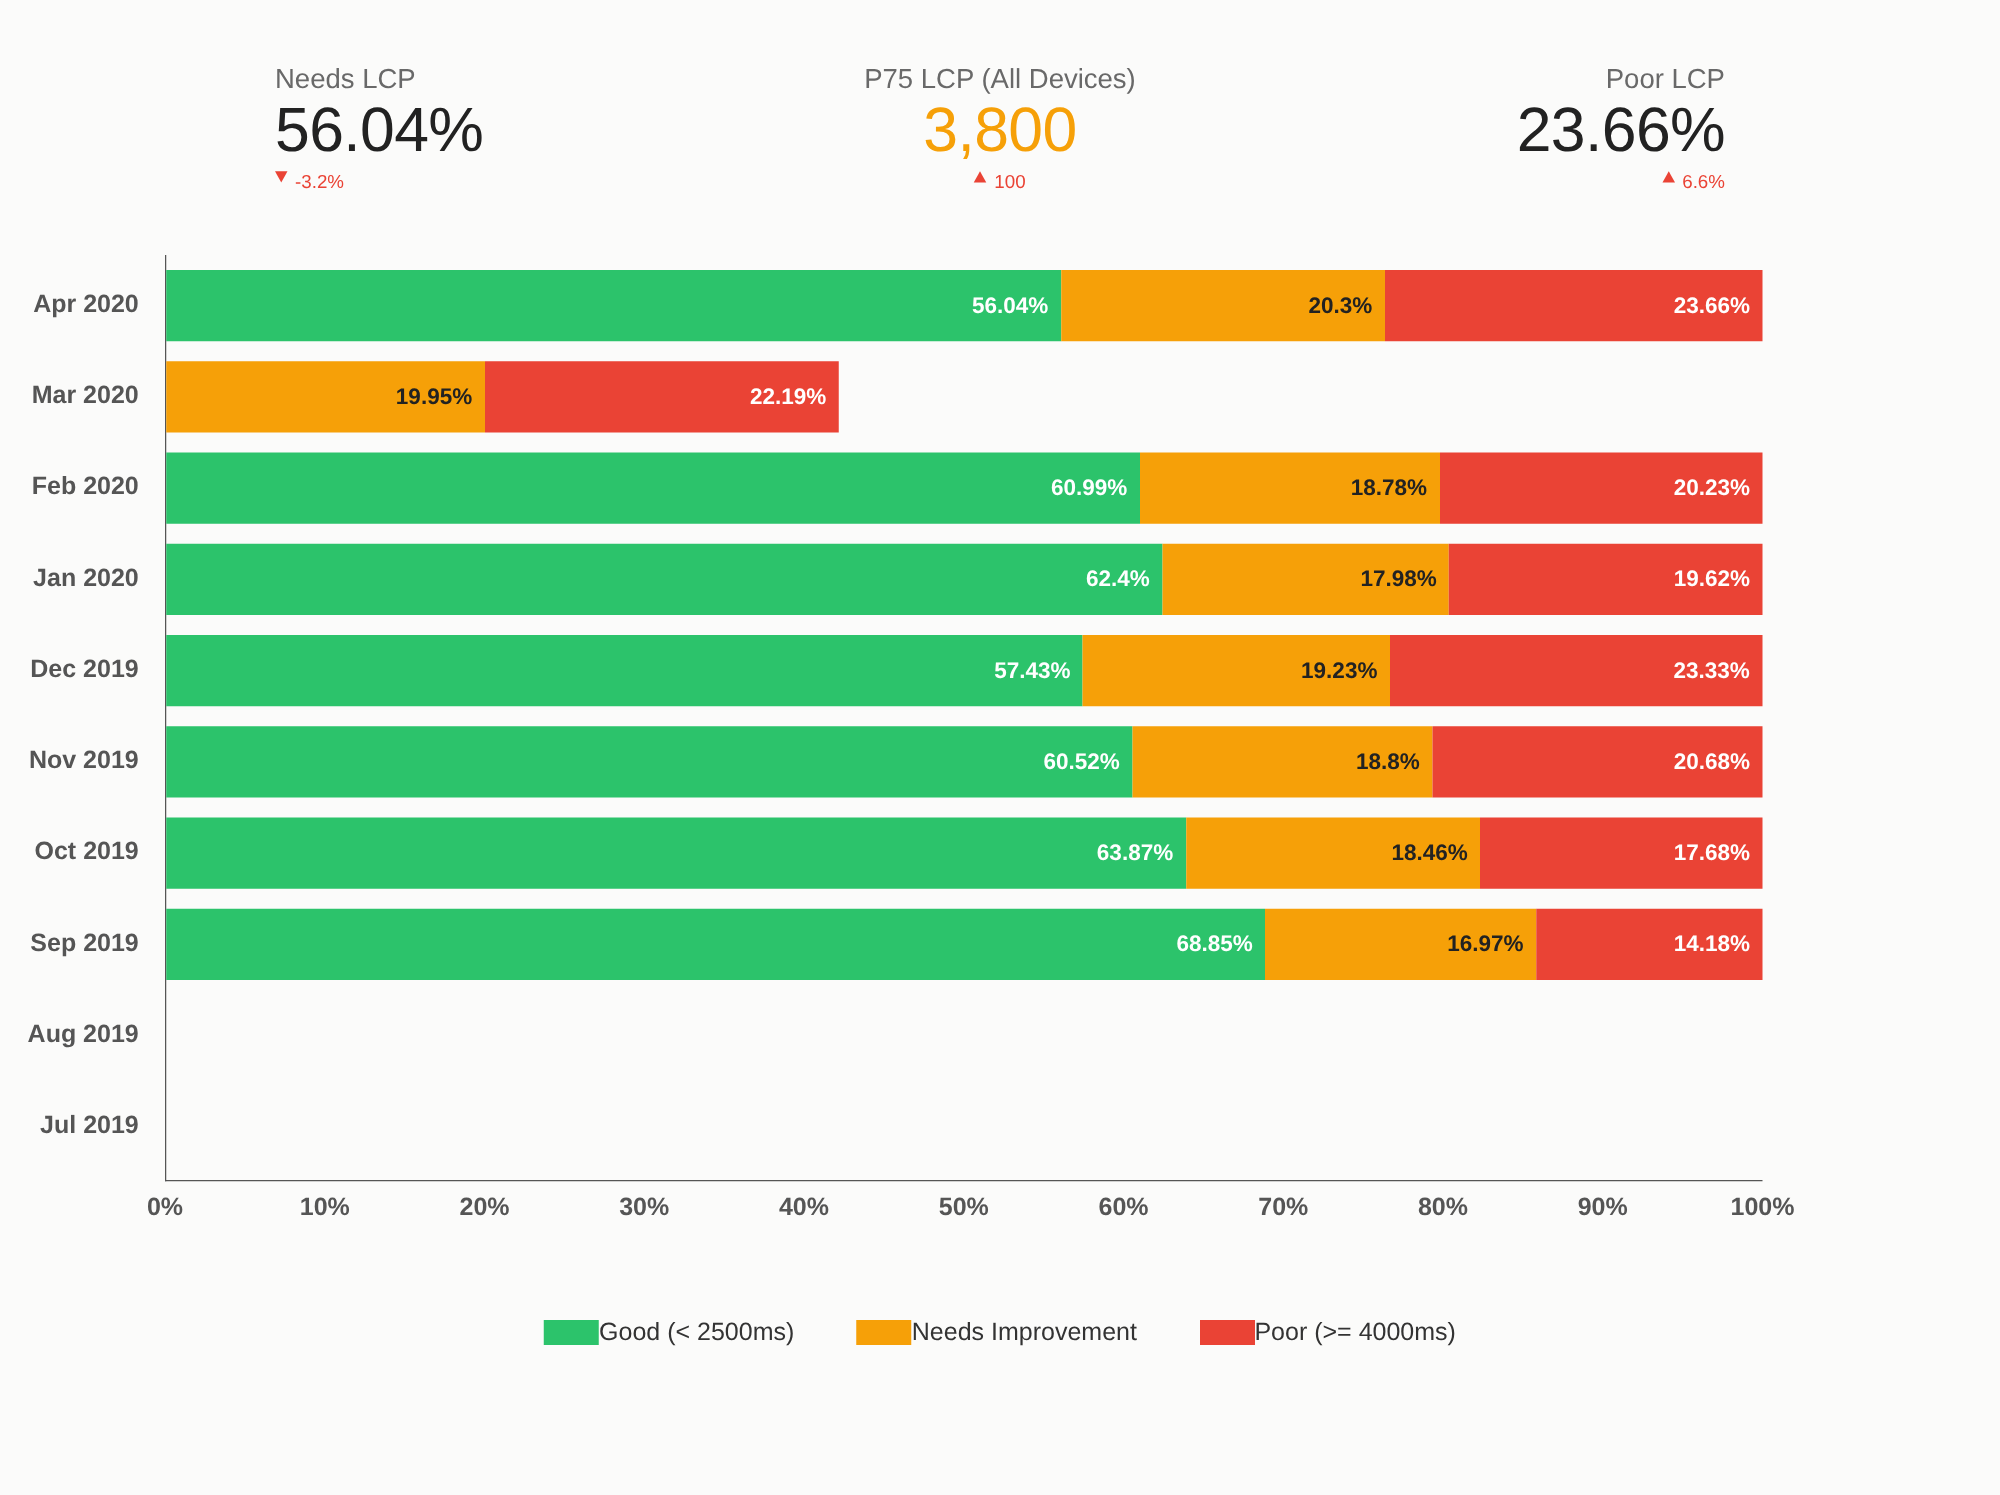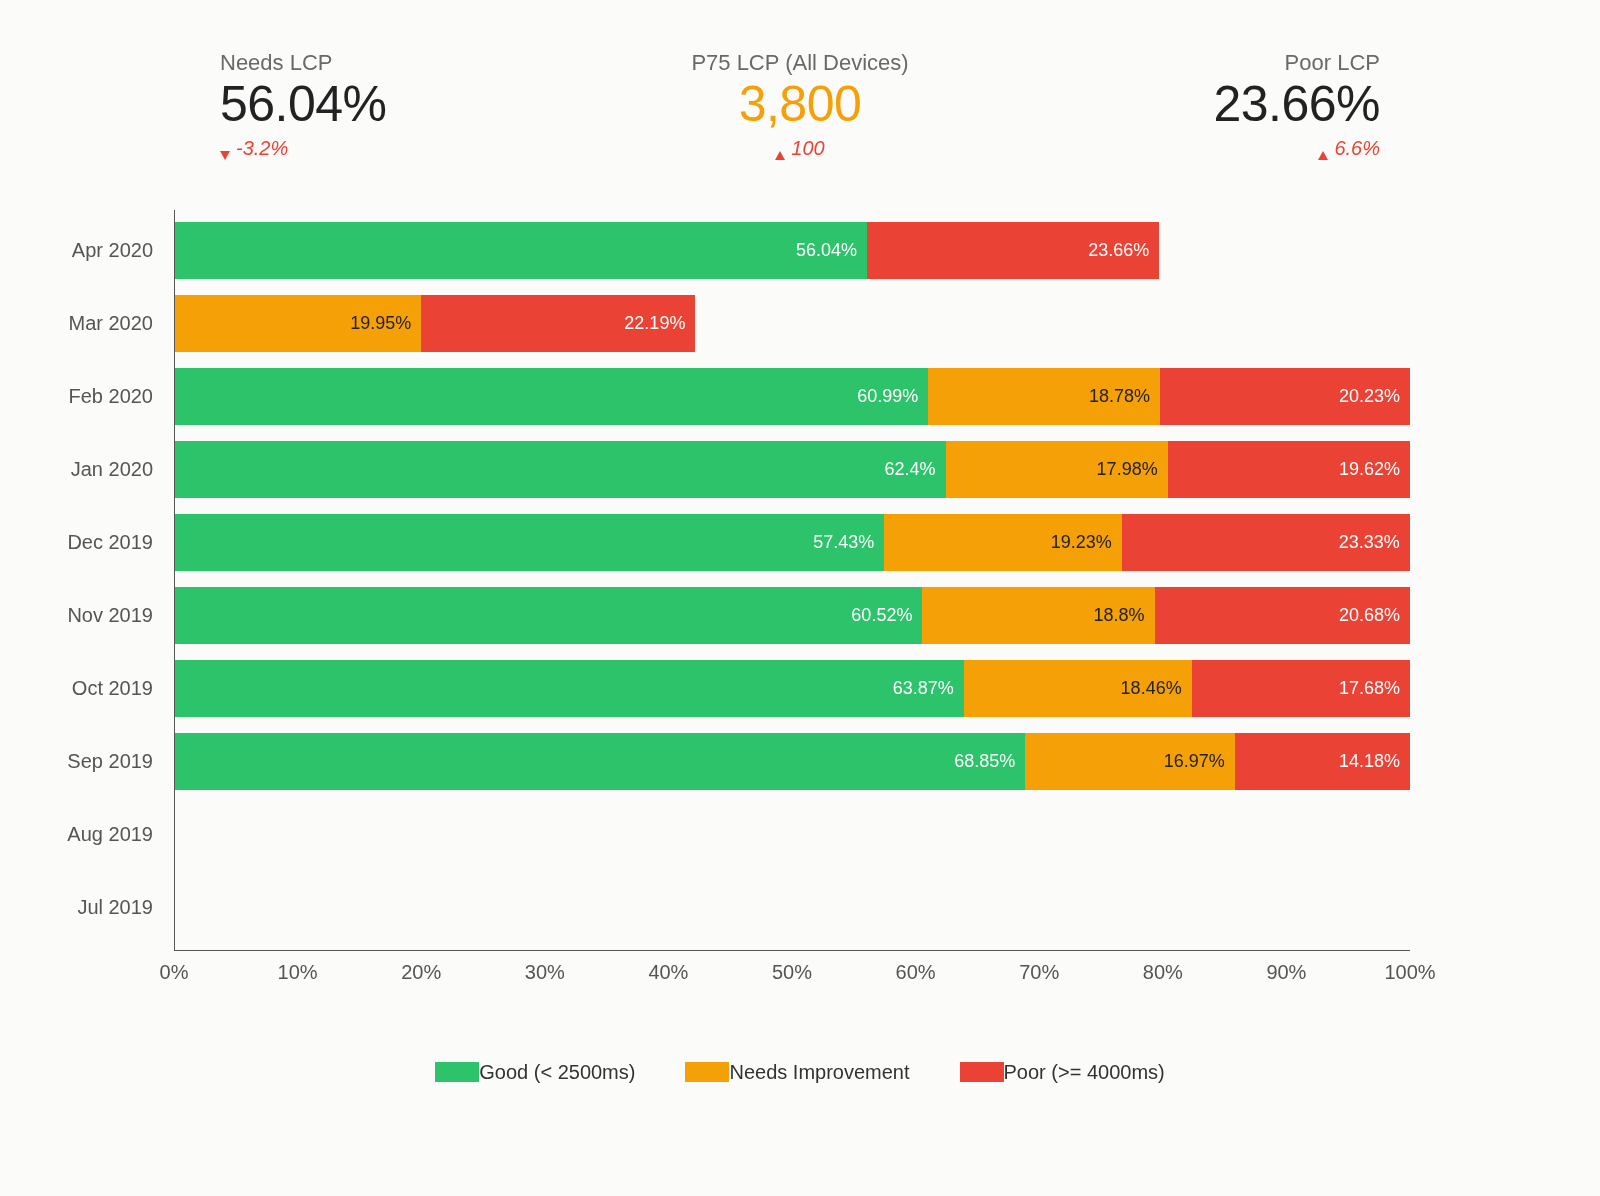--- a/index.html
+++ b/index.html
@@ -33,30 +33,31 @@
     padding: 0 160px 0 160px;
     margin-bottom: 50px;
   }
   .card { display: flex; flex-direction: column; }
   .card.left   { align-items: flex-start; text-align: left; }
   .card.center { align-items: center;     text-align: center; }
   .card.right  { align-items: flex-end;   text-align: right; }
   .card .label { font-size: 22px; color: var(--muted); font-weight: 400; margin-bottom: 2px;}
   .card .value { font-size: 50px; font-weight: 400; letter-spacing: -0.5px; line-height: 1.05;}
   .card .value.orange { color: var(--orange); }
-  .card .delta { font-size: 20px; color: var(--red); margin-top: 6px; display: flex; align-items: flex-end; gap: 6px; font-style: italic;}
+  .card .delta { font-size: 15px; color: var(--red); margin-top: 6px; display: flex; align-items: flex-start; gap: 6px;}
   .arrow { width: 0; height: 0; border-left: 5px solid transparent; border-right: 5px solid transparent; }
   .arrow.down { border-top: 9px solid var(--red); }
   .arrow.up   { border-bottom: 9px solid var(--red); }
 
   
   .chart {
     position: relative;
-    margin-left: 114px;
+    margin-left: 72px;
     margin-right: 130px;
+    font-weight: bold;
   }
   .plot {
     position: relative;
     height: 740px;
     border-left: 1px solid #555;
     border-bottom: 1px solid #555;
   }
   .rows {
     position: absolute;
     left: 0; top: 12px; right: 0;
@@ -155,20 +156,23 @@
   </div>
 
   <div class="chart">
     <div class="plot">
       <div class="rows" id="rows">
           <div class="row">
             <div class="ylabel">Apr 2020</div>
             <div class="bar">
               <div class="seg good" style="width: 56.04%;">
                 <span>56.04%</span>
+              </div>
+              <div class="seg needs" style="width: 20.3%;">
+                <span>20.3%</span>
               </div>
               <div class="seg poor" style="width: 23.66%;">
                 <span>23.66%</span>
               </div>
             </div>
           </div>
           <div class="row">
             <div class="ylabel">Mar 2020</div>
             <div class="bar">
               <div class="seg needs" style="width: 19.95%;">

